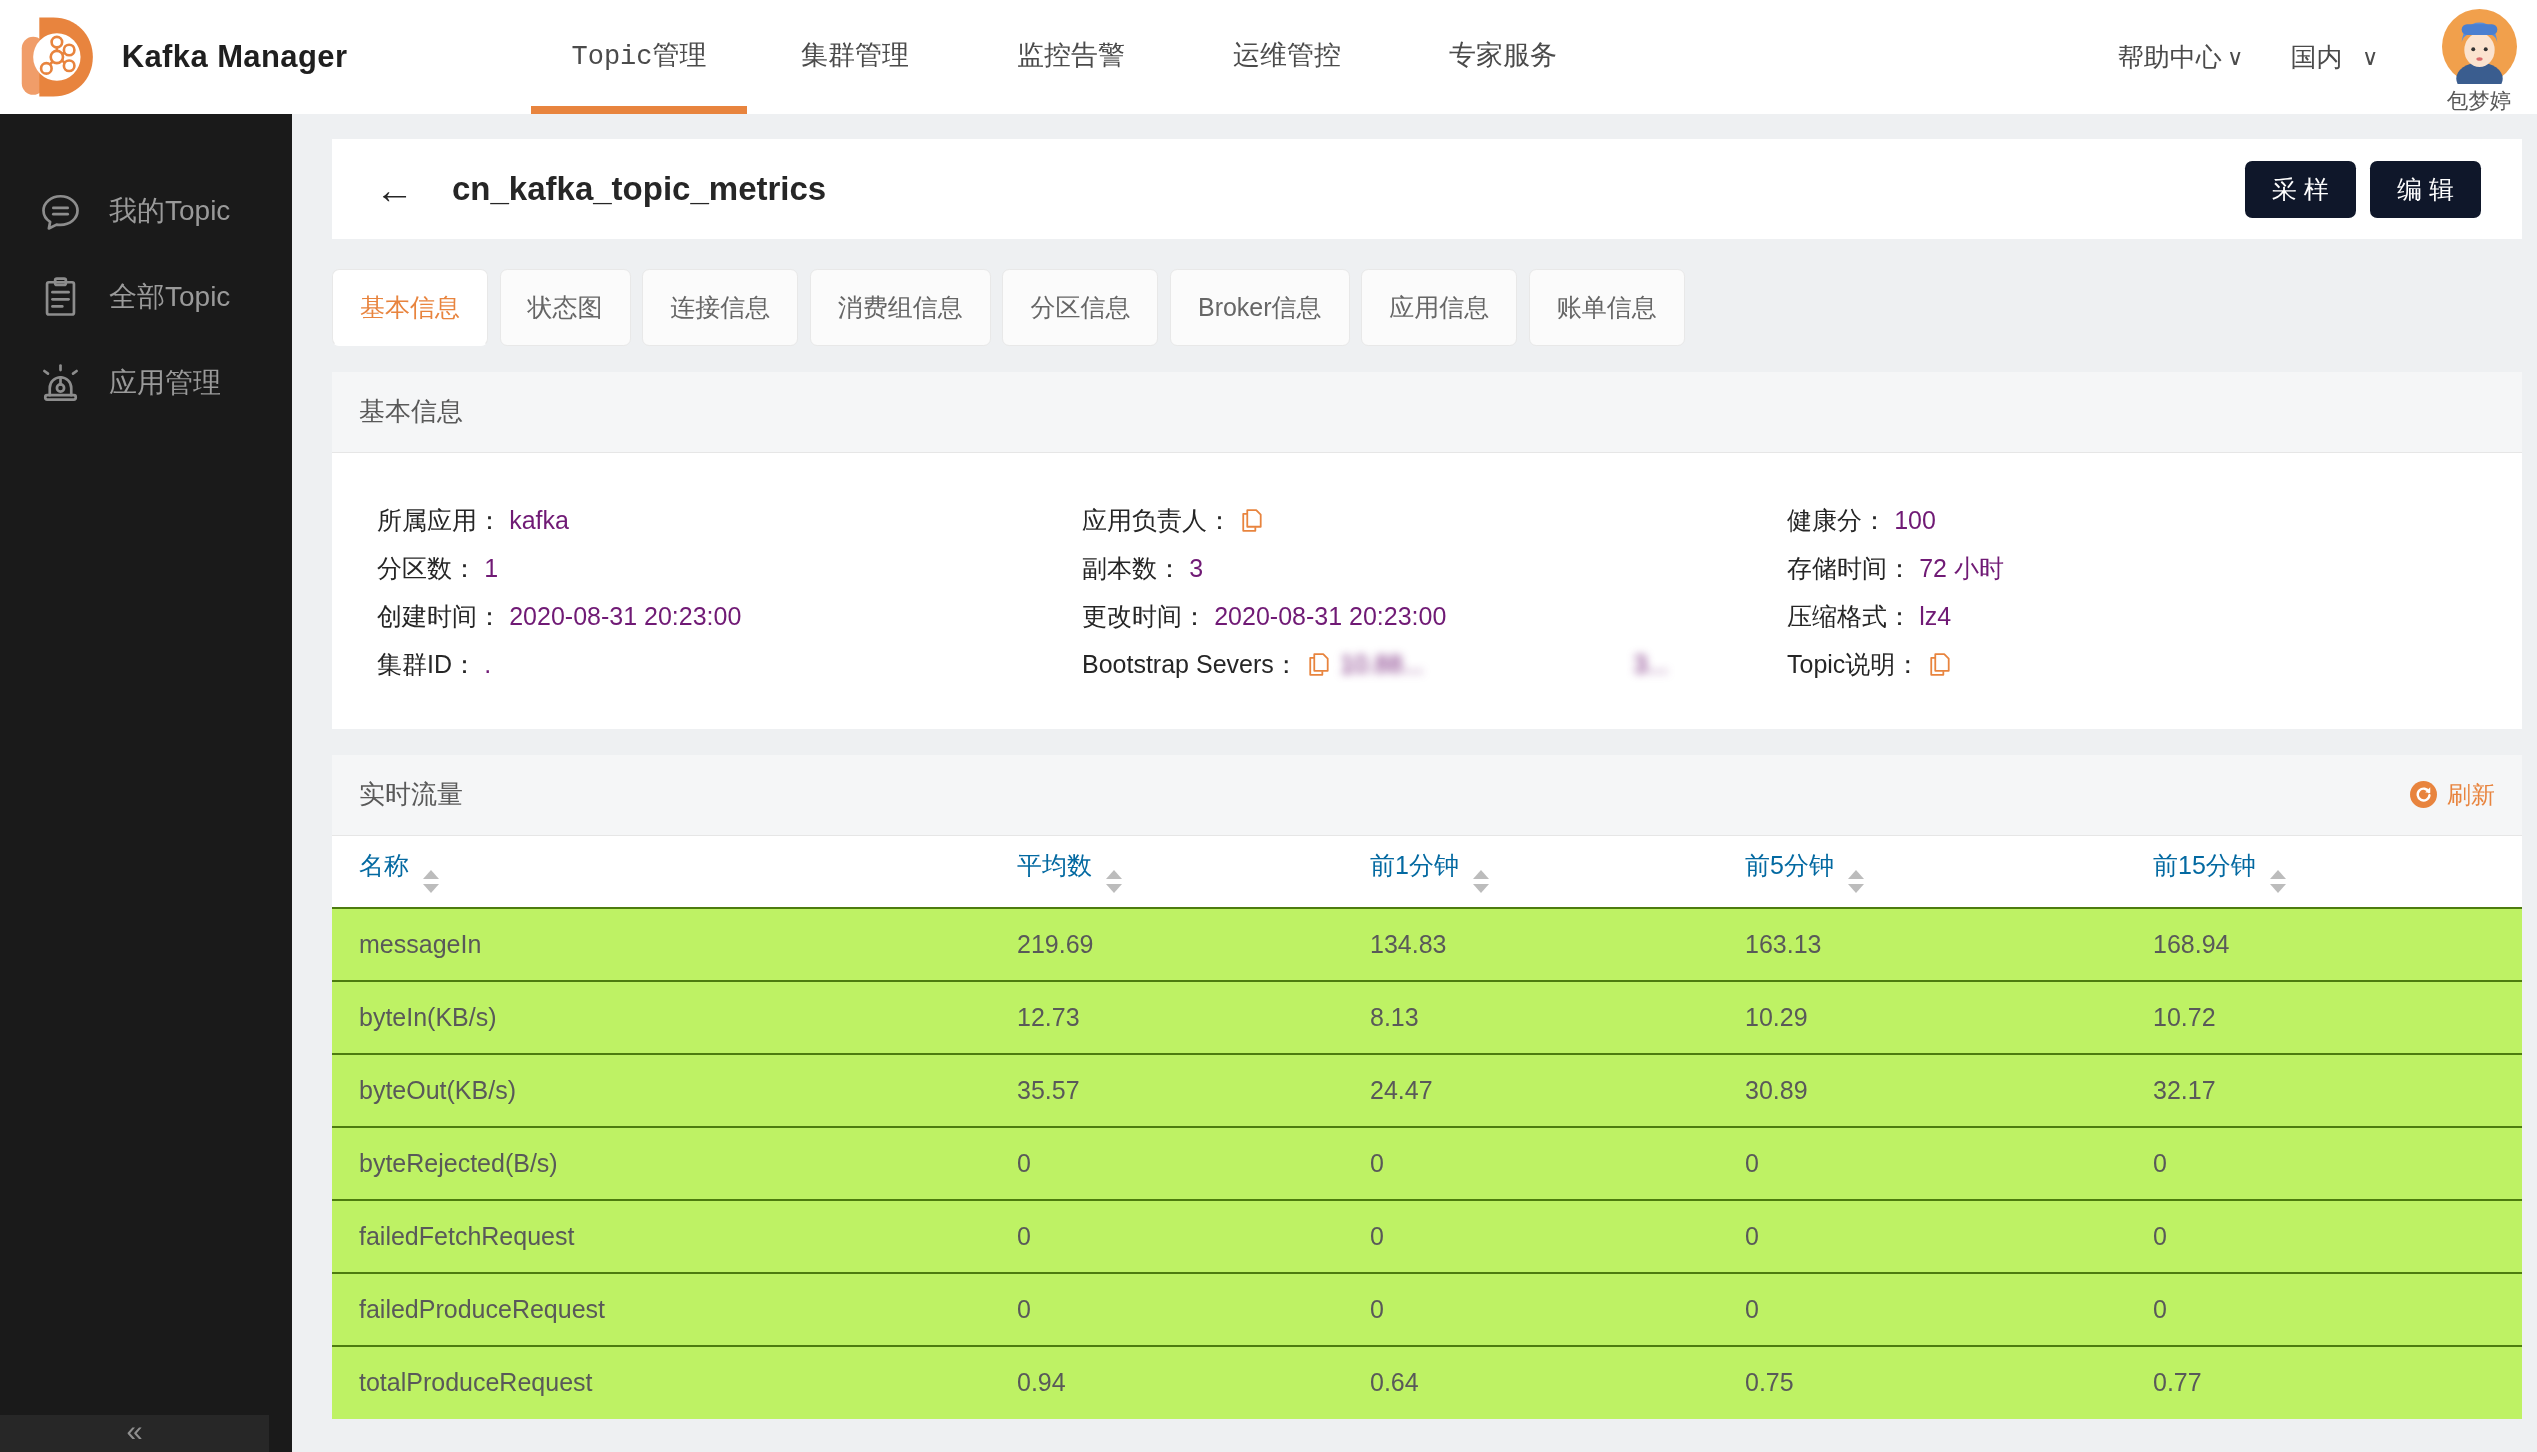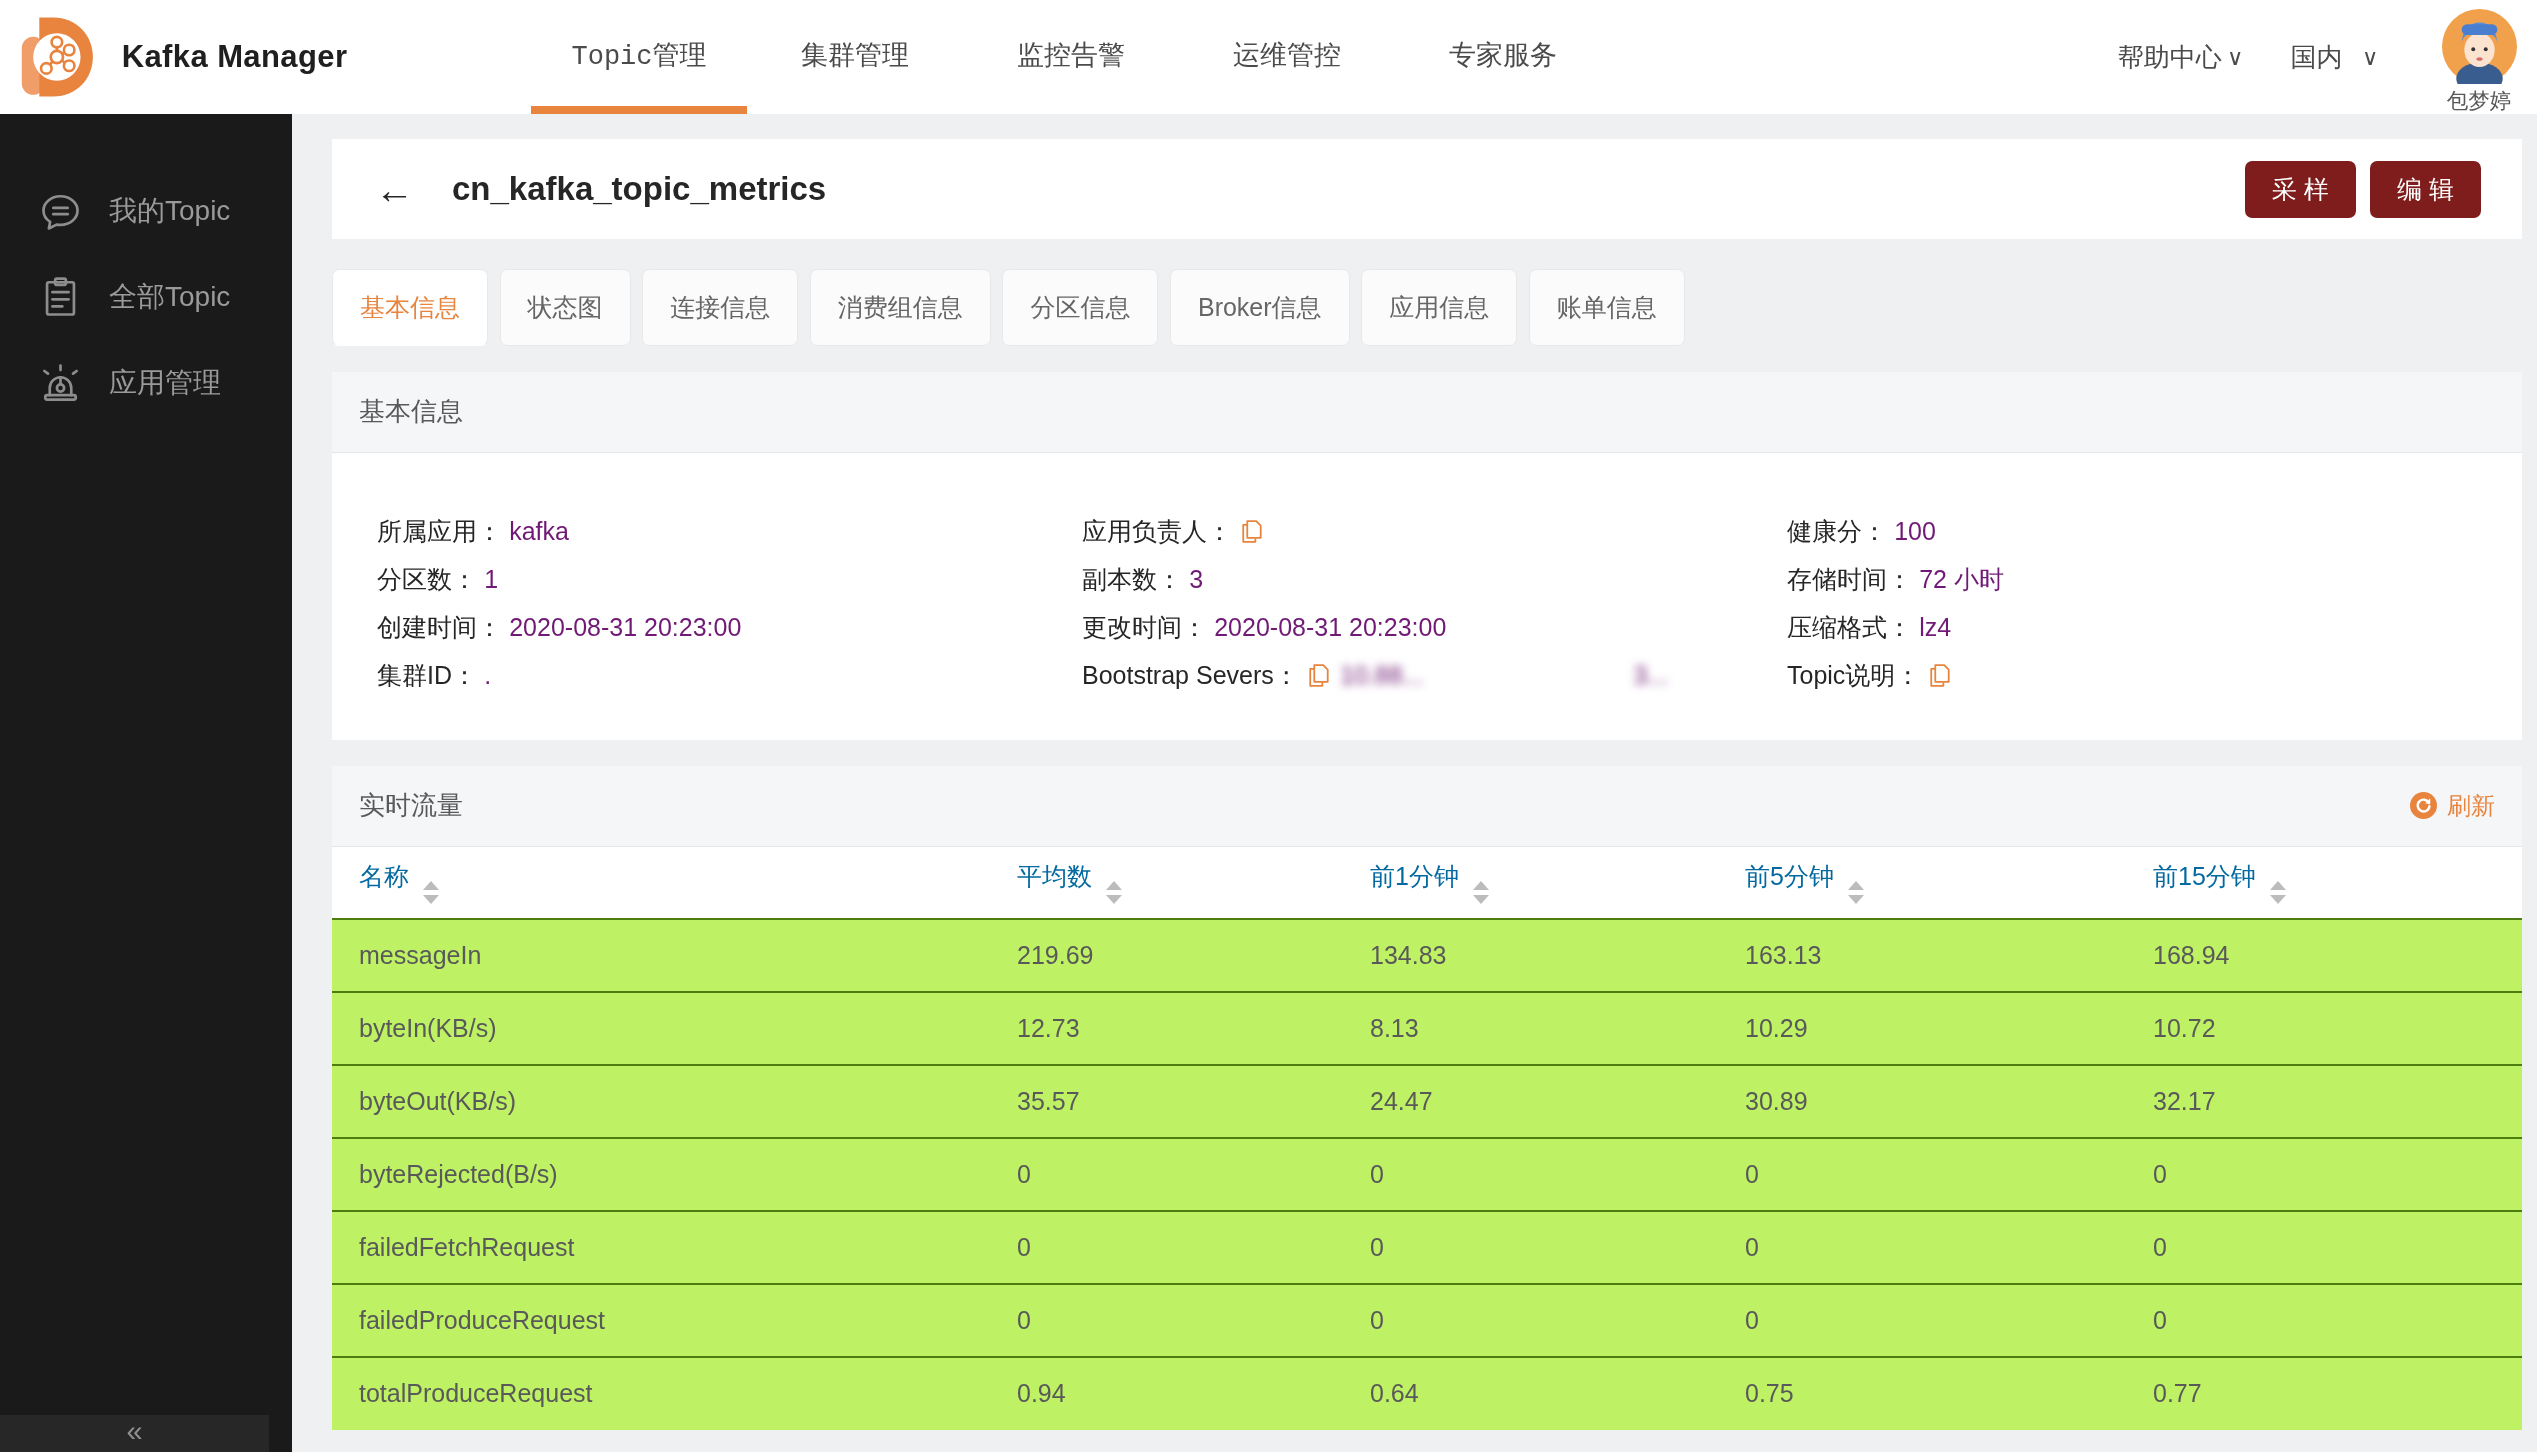--- a/index.html
+++ b/index.html
@@ -28,29 +28,29 @@
   .sidebar { position:absolute; left:0; top:114px; width:292px; height:1339px; background:#1a1a1a; padding-top:54px; }
   .side-item { height:86px; display:flex; align-items:center; padding-left:39px; gap:27px; color:#9a9a9a; font-size:28px; cursor:pointer; }
   .side-item svg { flex:0 0 auto; }
   .side-collapse { position:absolute; bottom:0; left:0; width:269px; height:38px; background:#272727; color:#8f8f8f; text-align:center; font-size:29px; line-height:32px; cursor:pointer; }
   
   .content { position:absolute; left:292px; top:114px; width:2246px; height:1339px; padding:25px 16px 0 40px; overflow:hidden; }
   .title-card { background:#fff; height:100px; display:flex; align-items:center; padding:0 41px 0 43px; }
   .back { font-size:39px; color:#262626; cursor:pointer; margin-right:38px; line-height:1; }
   .page-title { font-size:33px; font-weight:700; color:#262626; }
   .title-actions { margin-left:auto; display:flex; gap:14.3px; }
-  .btn { width:111px; height:57px; background:#7f1d1d; color:#fff; font-size:25px; border:none; border-radius:7.2px; cursor:pointer; font-family:inherit; }
+  .btn { width:111px; height:57px; background:#0f172a; color:#fff; font-size:25px; border:none; border-radius:7.2px; cursor:pointer; font-family:inherit; }
   
   .tabs { display:flex; gap:11.6px; margin-top:29.5px; }
   .tab { padding:0 27px; height:77px; background:#fbfbfb; border:1.8px solid #e8e8e8; border-radius:7.2px; font-size:25px; color:#666; display:flex; align-items:center; justify-content:center; cursor:pointer; white-space:nowrap; }
   .tab.active { background:#fff; color:#e8843e; border-bottom-color:#fff; }
   
   .panel { background:#fff; margin-top:26px; }
   .panel-head { height:81px; background:#f5f6f7; border-bottom:1.8px solid #e6e6e6; display:flex; align-items:center; justify-content:space-between; padding:0 27px; font-size:26px; color:#595959; }
-  .info-grid { display:grid; grid-template-columns:705px 705px auto; padding:55px 0 40px 45px; }
+  .info-grid { display:grid; grid-template-columns:705px 705px auto; padding:44px 0 40px 45px; }
   .info-cell { font-size:25px; height:48px; display:flex; align-items:center; }
   .info-label { color:#262626; }
   .info-value { color:#701a75; margin-left:7.2px; }
   .redacted { filter:blur(4.5px); }
   .value2 { margin-left:210px; }
   .copy-icon { display:inline-flex; margin-left:9px; margin-right:3.6px; cursor:pointer; }
   
   .refresh { display:flex; align-items:center; gap:9.8px; color:#e8843e; font-size:24px; cursor:pointer; }
   table.metrics { width:100%; border-collapse:collapse; table-layout:fixed; }
   table.metrics th { height:72px; text-align:left; font-weight:400; color:#0369a1; font-size:25px; padding-left:27px; white-space:nowrap; }

